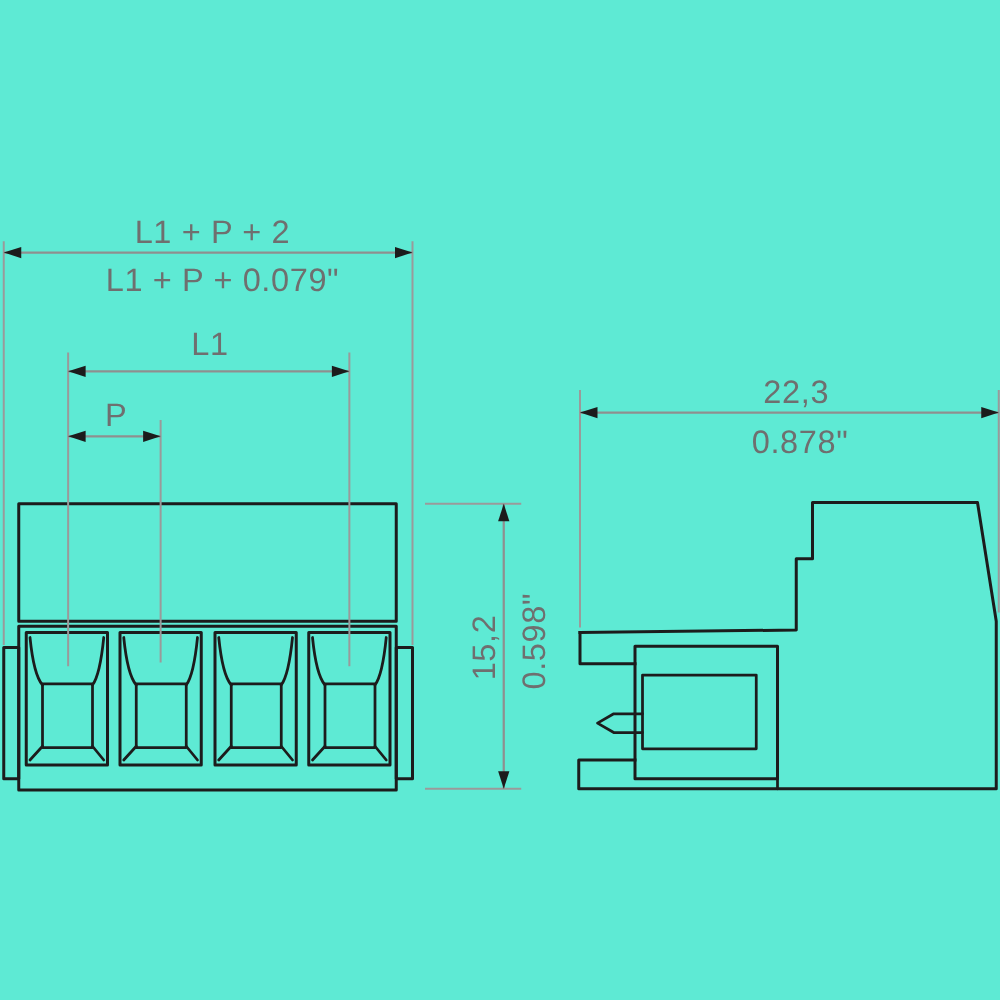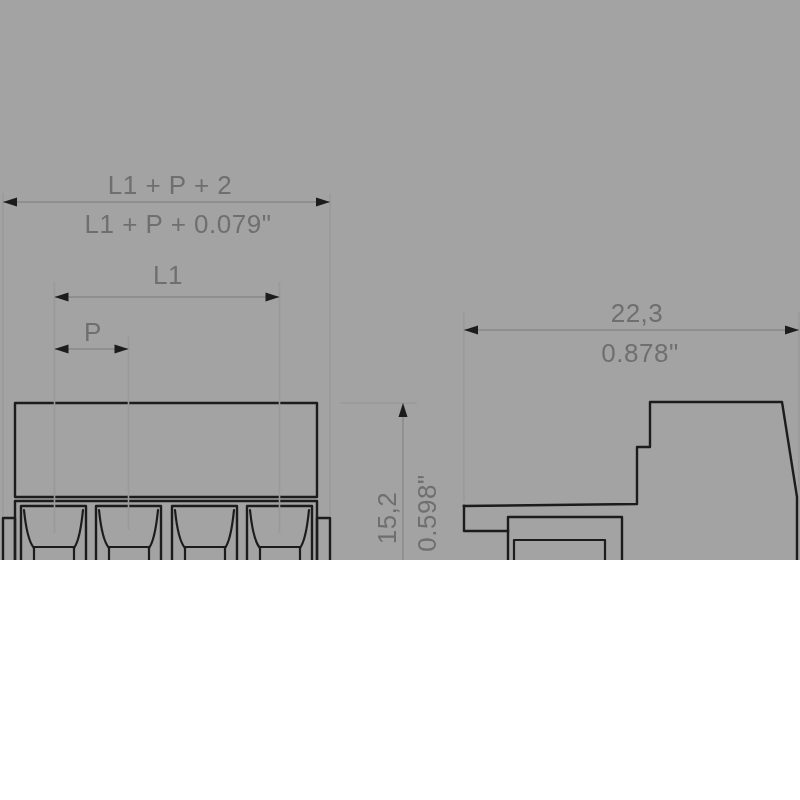--- a/index.html
+++ b/index.html
@@ -1,19 +1,19 @@
 <!DOCTYPE html>
 <html><head>
 <meta charset="utf-8">
 <style>
   html,body{margin:0;padding:0;background:#ffffff;}
   .page{
     position:relative;
-    width:800px;height:560px;
-    background:#a3a3a3;
+    width:800px;height:800px;
+    background:#5eead4;
     font-family:"Liberation Sans", sans-serif;
     overflow:hidden;
   }
   svg{display:block;}
   .body-line{fill:none;stroke:#1c1c1c;stroke-width:2.4;stroke-linejoin:round;stroke-linecap:square;}
   .body-line-thin{fill:none;stroke:#1c1c1c;stroke-width:2.2;stroke-linejoin:round;stroke-linecap:round;}
   .dim-line{fill:none;stroke:#8f8f8f;stroke-width:1.8;stroke-linecap:butt;}
   .ext-line{fill:none;stroke:#9a9a9a;stroke-width:1.6;stroke-linecap:butt;}
   .arrow{fill:#1c1c1c;stroke:none;}
   .dim-text{

